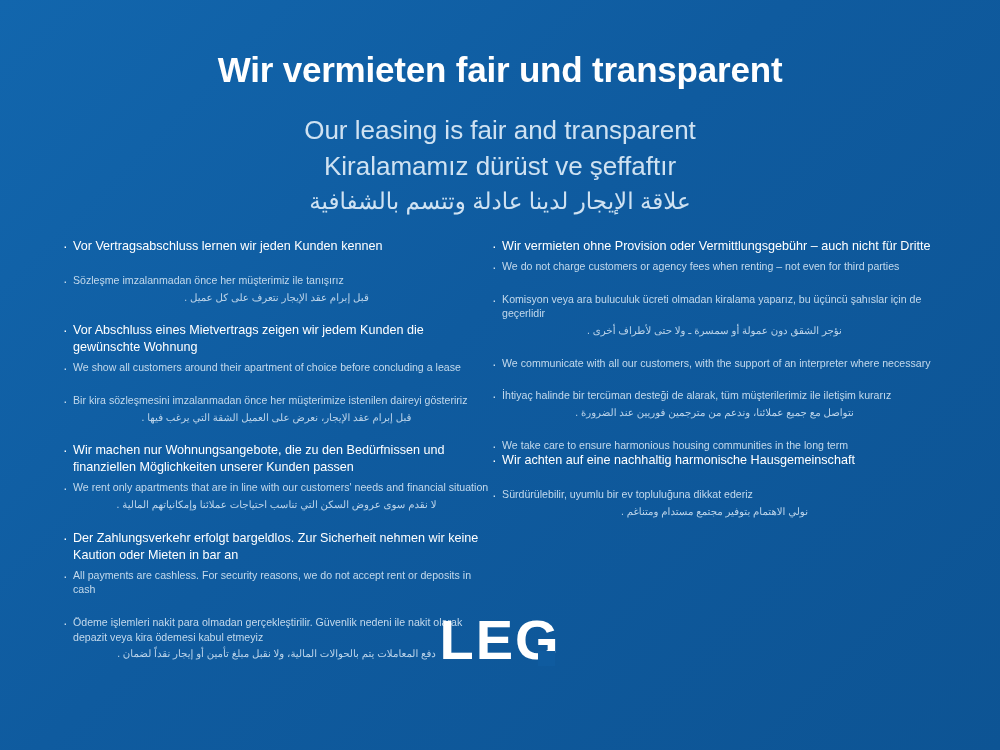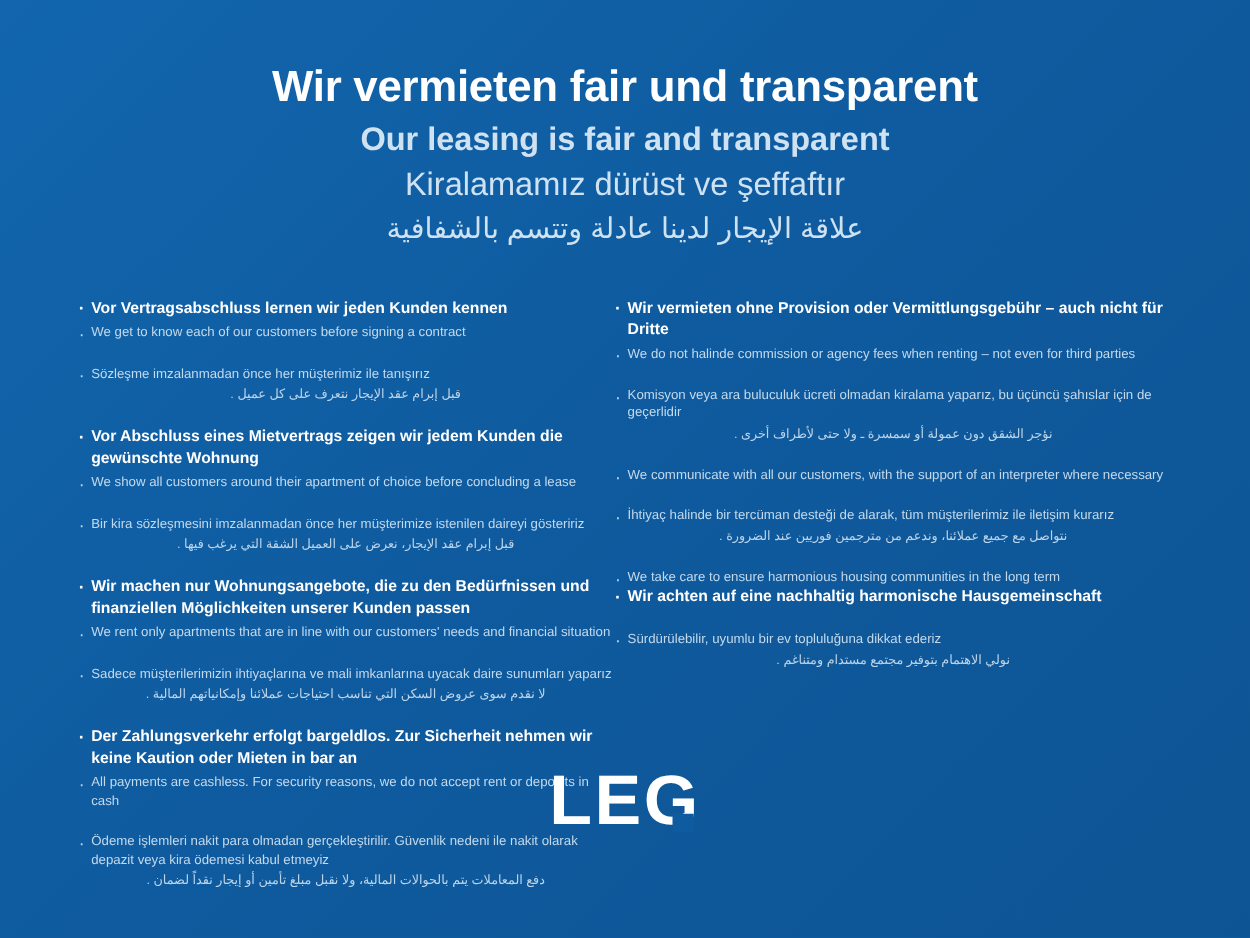--- a/index.html
+++ b/index.html
@@ -29,24 +29,24 @@
   }
   .h-de {
     font-size: 35px;
     font-weight: bold;
     letter-spacing: -0.2px;
     line-height: 1.15;
     color: #ffffff;
   }
   .h-en {
     font-size: 26px;
-    font-weight: bold;
+    font-weight: normal;
     color: #cfe2f2;
     line-height: 1.3;
-    margin-top: 5px;
+    margin-top: 24px;
   }
   .h-tr {
     font-size: 26px;
     font-weight: normal;
     color: #cfe2f2;
     line-height: 1.3;
     margin-top: 2px;
   }
   .h-ar {
     font-size: 23px;
@@ -84,21 +84,21 @@
   .line.bulleted::before {
     content: "\00B7";
     position: absolute;
     left: 1px;
     top: -1px;
     font-size: 14px;
     line-height: inherit;
   }
   .de {
     font-size: 12.6px;
-    font-weight: bold;
+    font-weight: normal;
     color: #ffffff;
     line-height: 1.35;
     margin-bottom: 4px;
   }
   .en {
     font-size: 10.6px;
     font-weight: normal;
     color: #c3d9ec;
     line-height: 1.38;
   }
@@ -158,53 +158,51 @@
     <div class="h-tr">Kiralamamız dürüst ve şeffaftır</div>
     <div class="h-ar">علاقة الإيجار لدينا عادلة وتتسم بالشفافية</div>
   </div>
 
   <div class="columns">
 
     <div class="col left">
 
       <div class="item">
         <div class="line bulleted de">Vor Vertragsabschluss lernen wir jeden Kunden kennen</div>
-        <div class="line bulleted en">We get to know each of our customers before signing a contract</div>
         <div class="line bulleted tr">Sözleşme imzalanmadan önce her müşterimiz ile tanışırız</div>
         <div class="ar">قبل إبرام عقد الإيجار نتعرف على كل عميل .</div>
       </div>
 
       <div class="item">
         <div class="line bulleted de">Vor Abschluss eines Mietvertrags zeigen wir jedem Kunden die gewünschte Wohnung</div>
         <div class="line bulleted en">We show all customers around their apartment of choice before concluding a lease</div>
         <div class="line bulleted tr">Bir kira sözleşmesini imzalanmadan önce her müşterimize istenilen daireyi gösteririz</div>
         <div class="ar">قبل إبرام عقد الإيجار، نعرض على العميل الشقة التي يرغب فيها .</div>
       </div>
 
       <div class="item">
         <div class="line bulleted de">Wir machen nur Wohnungsangebote, die zu den Bedürfnissen und finanziellen Möglichkeiten unserer Kunden passen</div>
         <div class="line bulleted en">We rent only apartments that are in line with our customers' needs and financial situation</div>
-        <div class="line bulleted tr">Sadece müşterilerimizin ihtiyaçlarına ve mali imkanlarına uyacak daire sunumları yaparız</div>
         <div class="ar">لا نقدم سوى عروض السكن التي تناسب احتياجات عملائنا وإمكانياتهم المالية .</div>
       </div>
 
       <div class="item">
         <div class="line bulleted de">Der Zahlungsverkehr erfolgt bargeldlos. Zur Sicherheit nehmen wir keine Kaution oder Mieten in bar an</div>
         <div class="line bulleted en">All payments are cashless. For security reasons, we do not accept rent or deposits in cash</div>
         <div class="line bulleted tr">Ödeme işlemleri nakit para olmadan gerçekleştirilir. Güvenlik nedeni ile nakit olarak depazit veya kira ödemesi kabul etmeyiz</div>
         <div class="ar">دفع المعاملات يتم بالحوالات المالية، ولا نقبل مبلغ تأمين أو إيجار نقداً لضمان .</div>
       </div>
 
     </div>
 
     <div class="col right">
 
       <div class="item">
         <div class="line bulleted de">Wir vermieten ohne Provision oder Vermittlungsgebühr – auch nicht für Dritte</div>
-        <div class="line bulleted en">We do not halinde commission or agency fees when renting – not even for third parties</div>
+        <div class="line bulleted en">We do not charge customers or agency fees when renting – not even for third parties</div>
         <div class="line bulleted tr">Komisyon veya ara buluculuk ücreti olmadan kiralama yaparız, bu üçüncü şahıslar için de geçerlidir</div>
         <div class="ar">نؤجر الشقق دون عمولة أو سمسرة ـ ولا حتى لأطراف أخرى .</div>
       </div>
 
       <div class="item">
         <div class="line bulleted en">We communicate with all our customers, with the support of an interpreter where necessary</div>
         <div class="line bulleted tr">İhtiyaç halinde bir tercüman desteği de alarak, tüm müşterilerimiz ile iletişim kurarız</div>
         <div class="ar">نتواصل مع جميع عملائنا، وندعم من مترجمين فوريين عند الضرورة .</div>
       </div>
 

